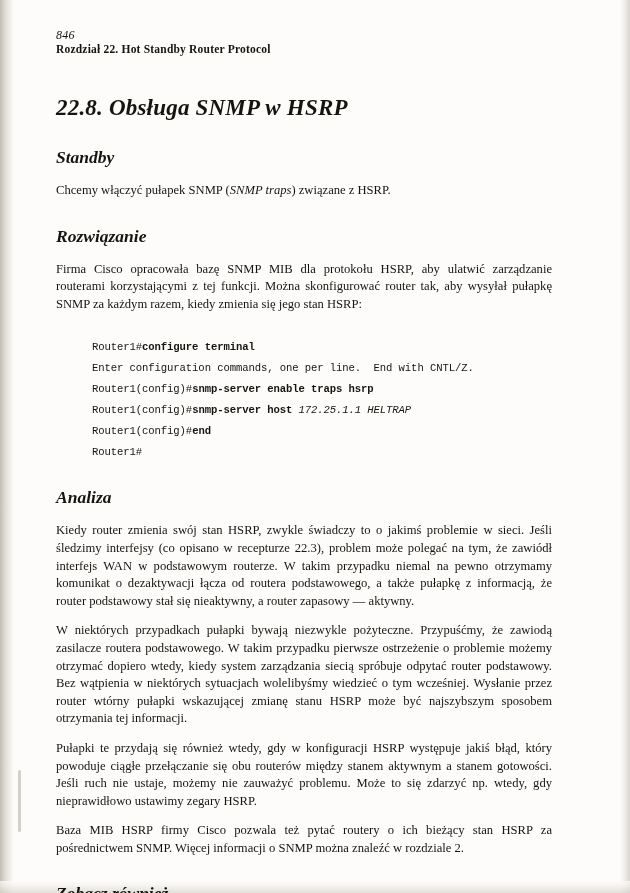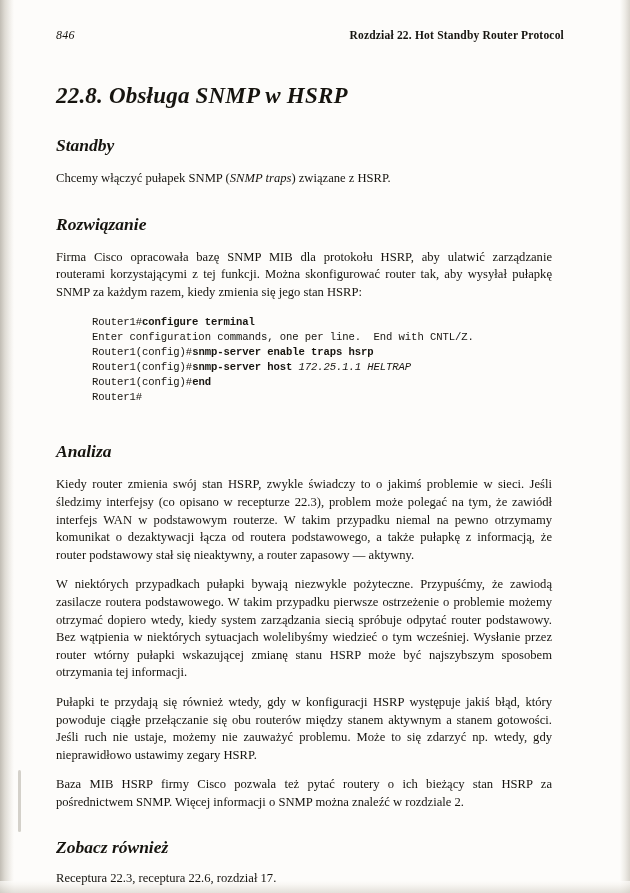--- a/index.html
+++ b/index.html
@@ -54,20 +54,21 @@
     top: 28px;
     width: 508px;
   }
   
   .runhead {
     display: flex;
     justify-content: space-between;
     align-items: baseline;
     font-size: 11.5px;
     letter-spacing: .2px;
+    flex-direction: column;
   }
   .runhead .folio {
     font-style: italic;
     font-size: 12px;
   }
   .runhead .chap {
     font-weight: bold;
     font-size: 11.5px;
   }
   h1.sec-title {
@@ -76,34 +77,34 @@
     font-weight: bold;
     margin: 40px 0 0 0;
     letter-spacing: .2px;
   }
   h2.sub {
     font-size: 17.5px;
     font-style: italic;
     font-weight: bold;
     margin: 26px 0 0 0;
   }
-  h2.sub.tight { margin-top: 36px; }
+  h2.sub.tight { margin-top: 24px; }
   p.body {
     font-size: 12.6px;
     line-height: 17.6px;
     margin: 12px 12px 0 0;
     text-align: justify;
     hyphens: none;
   }
   p.body.first { margin-top: 14px; }
   .code {
-    margin: 14px 0 0 36px;
+    margin: 24px 0 0 36px;
     font-family: "Liberation Mono", monospace;
     font-size: 10.6px;
-    line-height: 15px;
+    line-height: 21px;
     letter-spacing: -.1px;
     white-space: pre;
   }
   .code b { font-weight: bold; }
   .code i { font-style: italic; }
   .ital { font-style: italic; }
   .zobacz { margin-top: 30px; }
   .lastline { margin-top: 14px; }
 </style>
 </head>

